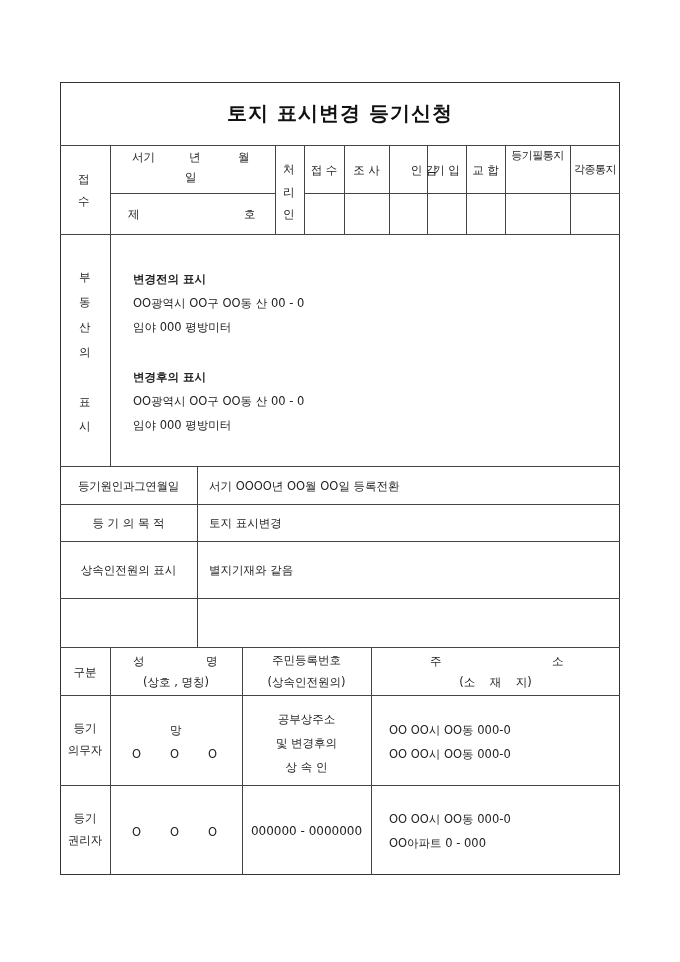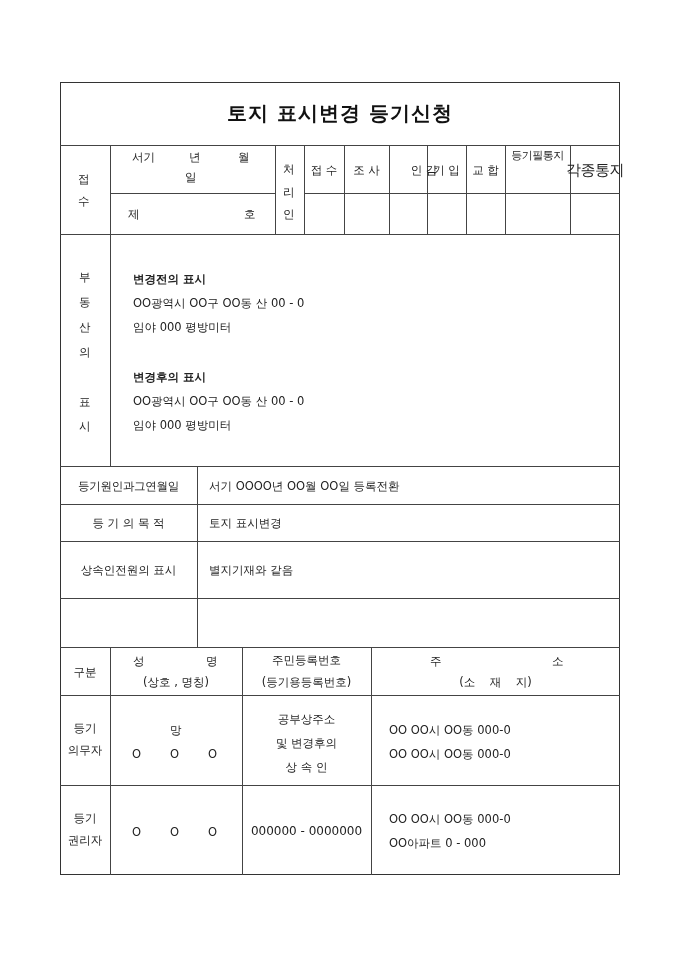--- a/index.html
+++ b/index.html
@@ -68,21 +68,21 @@
 <div class="t" style="left:283px;top:162px;">처</div>
 <div class="t" style="left:283px;top:185px;">리</div>
 <div class="t" style="left:283px;top:207px;">인</div>
 
 <div class="cell" style="left:304px;top:146px;width:40px;height:47px;">접 수</div>
 <div class="cell" style="left:344px;top:146px;width:45px;height:47px;">조 사</div>
 <div class="cell" style="left:389px;top:146px;width:38px;height:47px;padding-left:16px;">인 감</div>
 <div class="cell" style="left:427px;top:146px;width:39px;height:47px;">기 입</div>
 <div class="cell" style="left:466px;top:146px;width:39px;height:47px;">교 합</div>
 <div class="cell" style="left:505px;top:131px;width:65px;height:47px;font-size:11px;letter-spacing:-0.5px;font-family:Liberation Serif, serif;">등기필통지</div>
-<div class="cell" style="left:570px;top:146px;width:50px;height:47px;font-size:15px;letter-spacing:-0.5px;">각종통지</div>
+<div class="cell" style="left:570px;top:146px;width:50px;height:47px;font-size:11px;letter-spacing:-0.5px;">각종통지</div>
 
 <div class="t" style="left:79px;top:270px;">부</div>
 <div class="t" style="left:79px;top:295px;">동</div>
 <div class="t" style="left:79px;top:320px;">산</div>
 <div class="t" style="left:79px;top:345px;">의</div>
 <div class="t" style="left:79px;top:395px;">표</div>
 <div class="t" style="left:79px;top:419px;">시</div>
 
 <div class="t b" style="left:133px;top:272px;">변경전의 표시</div>
 <div class="t" style="left:133px;top:296px;">OO광역시 OO구 OO동 산 00 - 0</div>
@@ -98,21 +98,21 @@
 <div class="cell" style="left:60px;top:542px;width:137px;height:56px;">상속인전원의 표시</div>
 <div class="t" style="left:209px;top:563px;">별지기재와 같음</div>
 <div class="cell" style="left:60px;top:599px;width:137px;height:48px;"></div>
 <div class="t" style="left:209px;top:616px;"></div>
 
 <div class="cell" style="left:60px;top:648px;width:50px;height:47px;">구분</div>
 <div class="t" style="left:133px;top:654px;">성</div>
 <div class="t" style="left:206px;top:654px;">명</div>
 <div class="cell" style="left:110px;top:674px;width:132px;height:16px;">(상호 , 명칭)</div>
 <div class="cell" style="left:242px;top:652px;width:129px;height:16px;">주민등록번호</div>
-<div class="cell" style="left:242px;top:674px;width:129px;height:16px;">(등기용등록번호)</div>
+<div class="cell" style="left:242px;top:674px;width:129px;height:16px;">(상속인전원의)</div>
 <div class="t" style="left:430px;top:654px;">주</div>
 <div class="t" style="left:552px;top:654px;">소</div>
 <div class="cell" style="left:371px;top:674px;width:249px;height:16px;white-space:pre;text-align:center;">(소    재    지)</div>
 
 <div class="cell" style="left:60px;top:720px;width:50px;height:16px;">등기</div>
 <div class="cell" style="left:60px;top:742px;width:50px;height:16px;">의무자</div>
 <div class="t" style="left:170px;top:723px;">망</div>
 <div class="t" style="left:132px;top:747px;">O</div>
 <div class="t" style="left:170px;top:747px;">O</div>
 <div class="t" style="left:208px;top:747px;">O</div>

